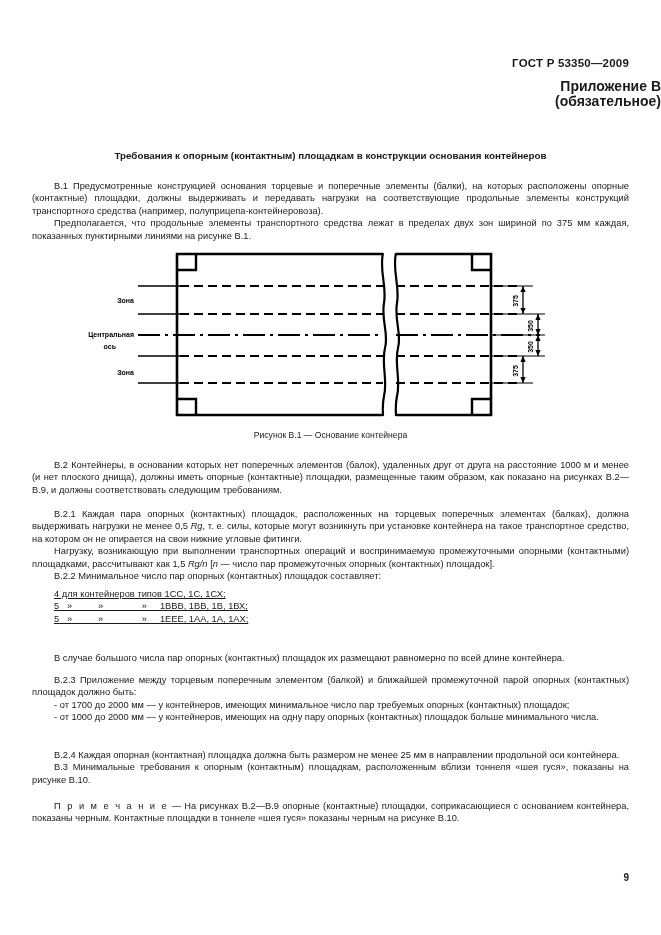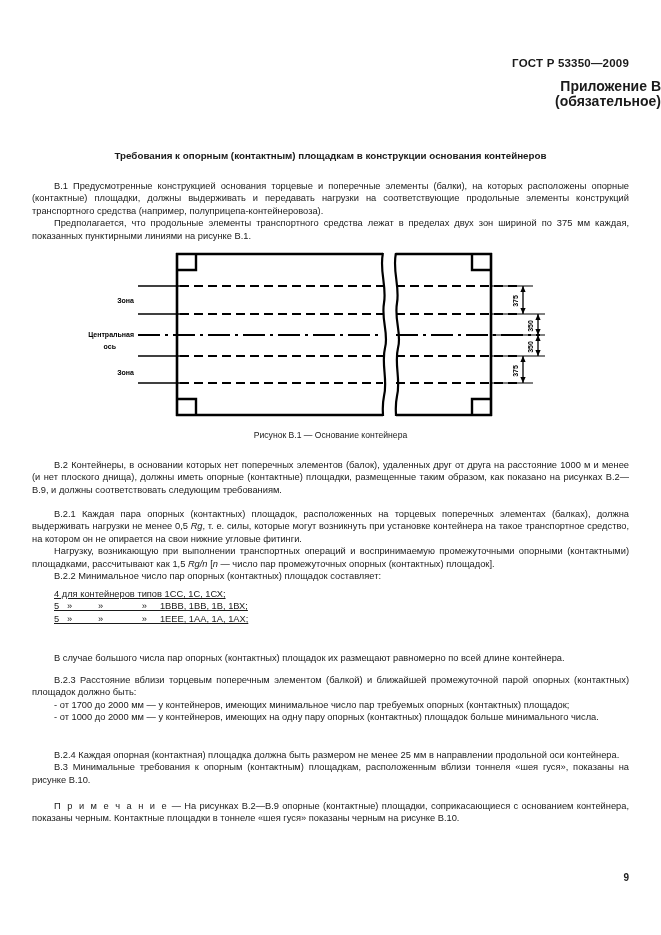--- a/index.html
+++ b/index.html
@@ -279,21 +279,21 @@
     <div class="typerow" style="padding-left:22px;">4 для контейнеров типов 1СС, 1С, 1СХ;</div>
     <div class="typerow" style="padding-left:22px;">5   »          »               »     1ВВВ, 1ВВ, 1В, 1ВХ;</div>
     <div class="typerow" style="padding-left:22px;">5   »          »               »     1ЕЕЕ, 1АА, 1А, 1АХ;</div>
   </div>
 
   <div class="body-text" style="top:646px;margin-top:6px;">
     <p>В случае большого числа пар опорных (контактных) площадок их размещают равномерно по всей длине контейнера.</p>
   </div>
 
   <div class="body-text" style="top:674px;">
-    <p>В.2.3 Расстояние вблизи торцевым поперечным элементом (балкой) и ближайшей промежуточной парой опорных (контактных) площадок должно быть:</p>
+    <p>В.2.3 Приложение между торцевым поперечным элементом (балкой) и ближайшей промежуточной парой опорных (контактных) площадок должно быть:</p>
     <p>- от 1700 до 2000 мм — у контейнеров, имеющих минимальное число пар требуемых опорных (контактных) площадок;</p>
     <p>- от 1000 до 2000 мм — у контейнеров, имеющих на одну пару опорных (контактных) площадок больше минимального числа.</p>
   </div>
 
   <div class="body-text" style="top:749px;">
     <p>В.2.4 Каждая опорная (контактная) площадка должна быть размером не менее 25 мм в направлении продольной оси контейнера.</p>
     <p>В.3 Минимальные требования к опорным (контактным) площадкам, расположенным вблизи тоннеля «шея гуся», показаны на рисунке В.10.</p>
   </div>
 
   <div class="body-text" style="top:800px;">

